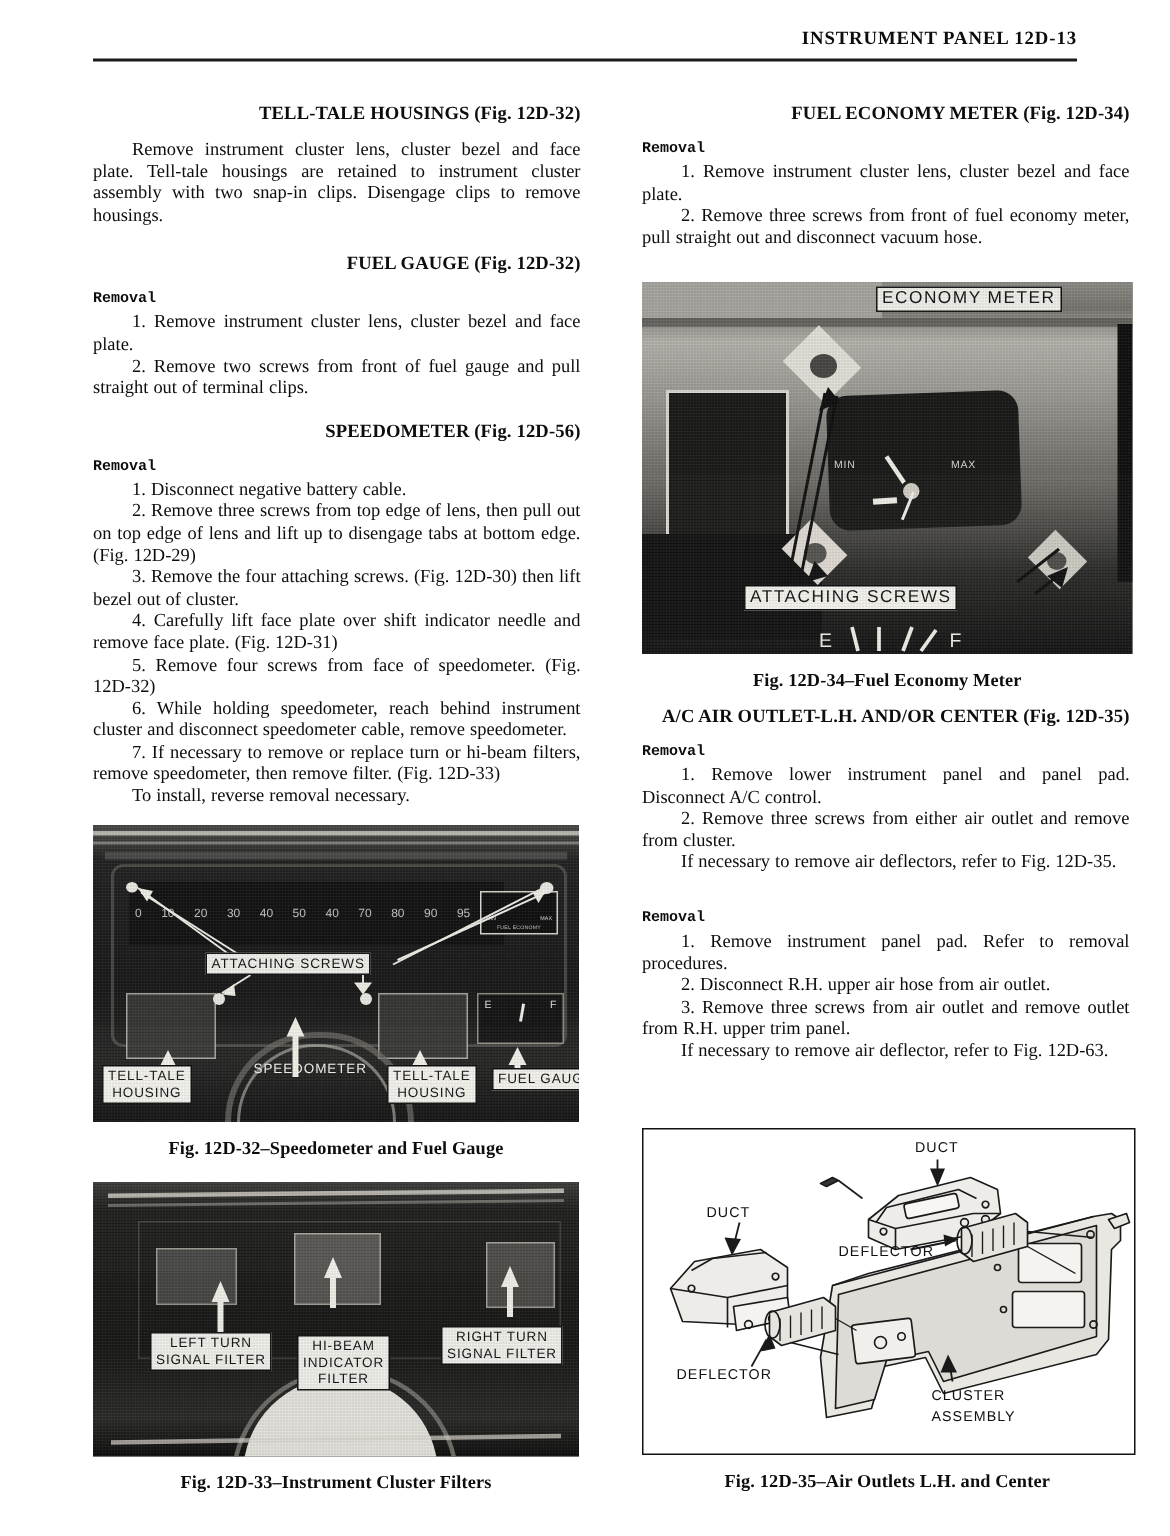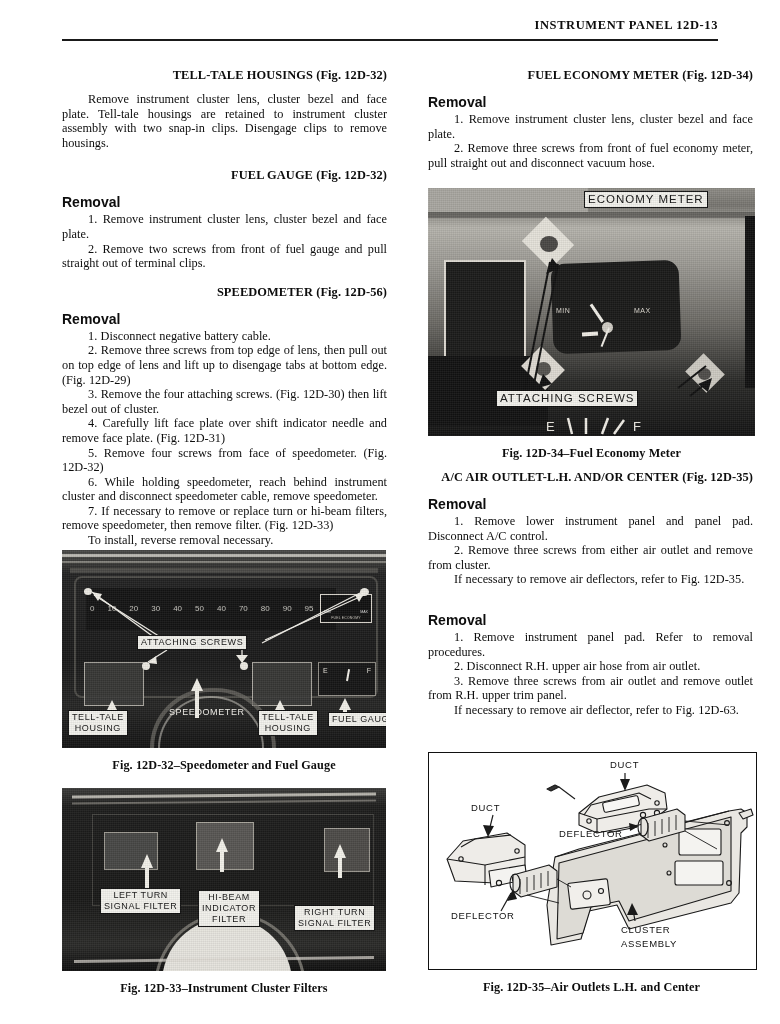--- a/index.html
+++ b/index.html
@@ -57,23 +57,23 @@
 
   h2.sec {
     font-family: "Liberation Serif", serif;
     font-weight: bold;
     font-size: 12.4px;
     margin: 0 0 9px 0;
     letter-spacing: 0.1px;
     text-align: right;
   }
   h3.sub {
-    font-family: Liberation Sans, sans-serif;
+    font-family: Liberation Mono, monospace;
     font-weight: bold;
-    font-size: 14px;
+    font-size: 10px;
     margin: 11px 0 2px 0;
   }
   p.body {
     font-family: Liberation Serif, serif;
     font-size: 12.3px;
     line-height: 14.6px;
     margin: 0 0 0 0;
     text-align: justify;
     text-indent: 26px;
     word-spacing: 0.3px;
@@ -301,21 +301,21 @@
           <polygon points="160,50 154,64 158,64 158,84 162,84 162,64 166,64"></polygon>
           <polygon points="278,56 272,70 276,70 276,90 280,90 280,70 284,70"></polygon>
         </g>
       </svg>
 
       <div class="callout" style="left:38px;top:100px;">LEFT TURN
 SIGNAL FILTER</div>
       <div class="callout" style="left:136px;top:78px;margin-top:24px;">HI-BEAM
 INDICATOR
 FILTER</div>
-      <div class="callout" style="left:232px;top:96px;margin-top:21px;">RIGHT TURN
+      <div class="callout" style="left:232px;top:96px;">RIGHT TURN
 SIGNAL FILTER</div>
       <div class="grain"></div>
     </div>
     <div class="fig-caption">Fig. 12D-33–Instrument Cluster Filters</div>
   </div>
 
   <div class="figure" style="left:428px; top:188px; width:327px;">
     <div class="photo" style="width:327px; height:248px;">
       <div style="position:absolute;inset:0;background:linear-gradient(180deg,#8f8d87 0%,#777570 7%,#b5b3ac 16%,#9d9b95 30%,#6a6863 55%,#2a2a28 78%,#141414 100%);"></div>
 

